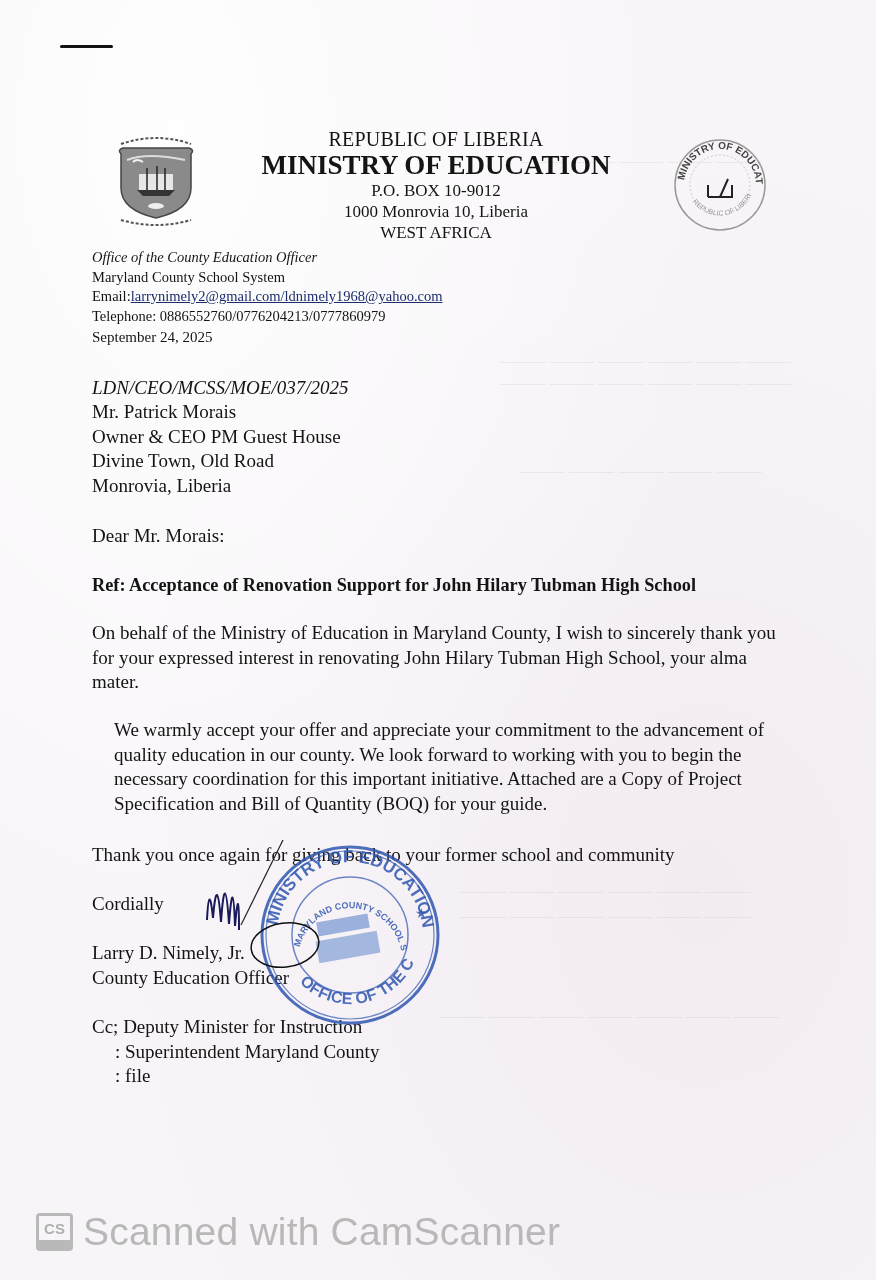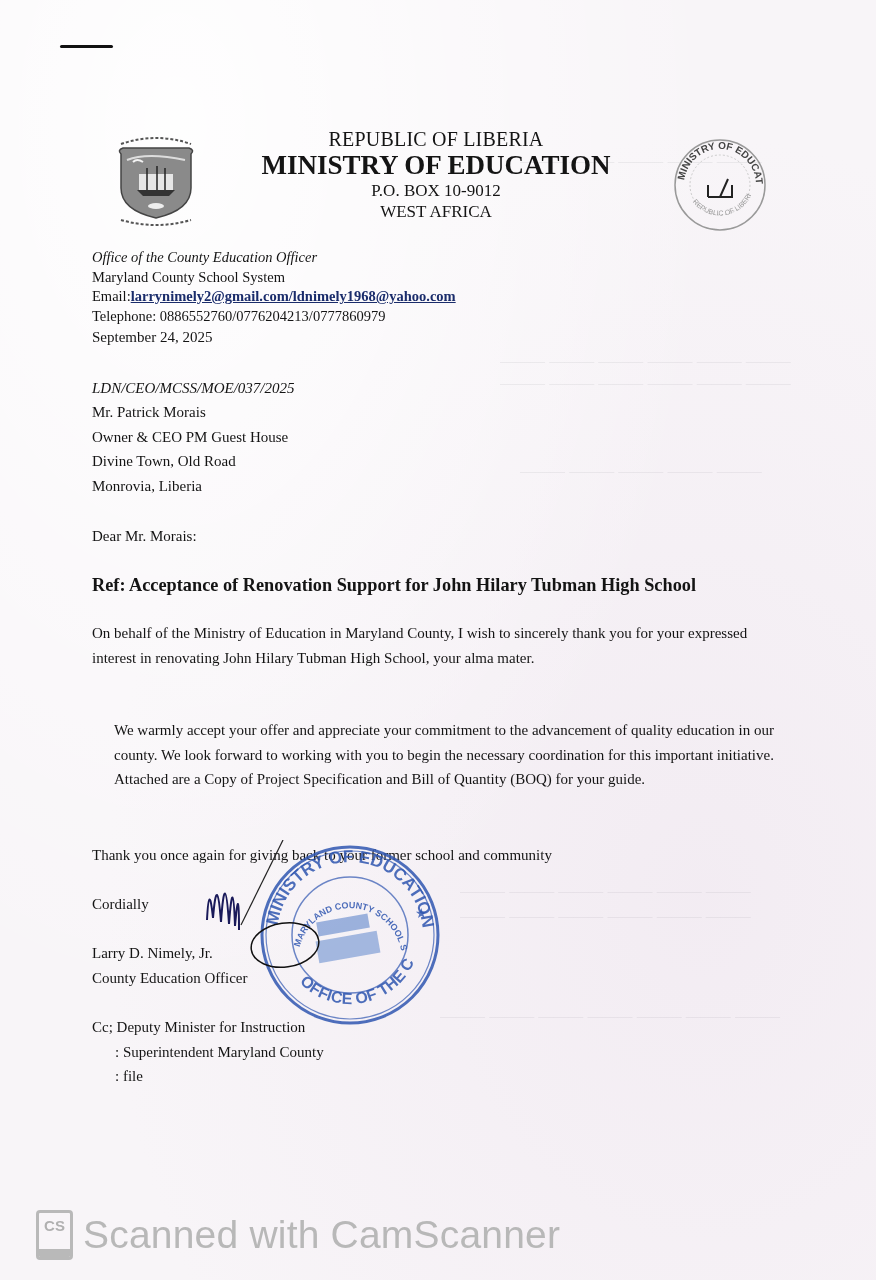--- a/index.html
+++ b/index.html
@@ -22,40 +22,40 @@
     }
     .dash { position: absolute; left: 60px; top: 45px; width: 53px; height: 3px; background: #111; border-radius: 2px; }
     .header-center { position: absolute; left: 236px; top: 128px; width: 400px; text-align: center; }
     .h-republic { font-size: 20px; line-height: 22px; letter-spacing: 0.2px; }
     .h-ministry { font-size: 27px; font-weight: bold; line-height: 30px; }
     .h-line { font-size: 17px; line-height: 21px; }
     .seal-left { position: absolute; left: 107px; top: 130px; width: 98px; height: 96px; }
     .seal-right { position: absolute; left: 670px; top: 137px; width: 100px; height: 96px; }
     .office-block { position: absolute; left: 92px; top: 248px; font-size: 14.5px; line-height: 19.5px; }
     .office-block .italic { font-style: italic; }
-    .office-block .email { color: #1a2c6b; font-weight: bold; text-decoration: underline; margin-top: 32px; }
+    .office-block .email { color: #1a2c6b; font-weight: normal; text-decoration: underline; margin-top: 32px; }
     .date { position: absolute; left: 92px; top: 326px; font-size: 15px; line-height: 22px; }
-    .body-text { font-size: 15px; line-height: 24.6px; }
+    .body-text { font-size: 19px; line-height: 24.6px; }
     .ref-no { position: absolute; left: 92px; top: 376px; font-style: italic; }
     .addr { position: absolute; left: 92px; top: 400px; }
     .salutation { position: absolute; left: 92px; top: 524px; }
     .subject { position: absolute; left: 92px; top: 573px; font-weight: bold; font-size: 18.3px; }
     .para { position: absolute; left: 92px; width: 700px; }
     .p1 { top: 621px; }
     .p2 { top: 718px; margin-left: 22px; }
     .p3 { top: 843px; }
     .closing { position: absolute; left: 92px; top: 892px; }
     .signer { position: absolute; left: 92px; top: 941px; }
     .cc { position: absolute; left: 92px; top: 1015px; }
     .cc .indent { padding-left: 23px; }
     .stamp { position: absolute; left: 255px; top: 840px; width: 190px; height: 190px; }
     .signature { position: absolute; left: 195px; top: 840px; width: 150px; height: 140px; }
     .watermark { position: absolute; left: 36px; top: 1210px; display: flex; align-items: center; gap: 10px; }
     .cs-logo {
-      width: 37px; height: 50px; border: 3px solid #b9b9b9; border-radius: 4px; box-sizing: border-box;
+      width: 37px; height: 38px; border: 3px solid #b9b9b9; border-radius: 4px; box-sizing: border-box;
       display: flex; flex-direction: column; justify-content: flex-start; align-items: center;
       font-family: "Liberation Sans", sans-serif; font-weight: bold; font-size: 15px; color: #b0b0b0;
       position: relative; overflow: hidden;
     }
     .cs-logo span { margin-top: 4px; }
     .cs-logo .bar { position: absolute; bottom: 0; left: 0; right: 0; height: 8px; background: #b9b9b9; }
     .wm-text { font-family: "Liberation Sans", sans-serif; font-size: 39px; color: #b8b8b8; letter-spacing: 0.2px; }
   </style>
 </head>
 <body>
@@ -85,20 +85,21 @@
     <path d="M26 32 Q30 28 36 32" fill="none" stroke="#f2f2f2" stroke-width="2"></path>
     <ellipse cx="49" cy="76" rx="8" ry="3" fill="#eee"></ellipse>
     <path d="M14 90 Q49 100 84 90" fill="none" stroke="#555" stroke-width="2" stroke-dasharray="3 2"></path>
   </svg>
 </div>
 
 <div class="header-center">
   <div class="h-republic">REPUBLIC OF LIBERIA</div>
   <div class="h-ministry">MINISTRY OF EDUCATION</div>
   <div class="h-line">P.O. BOX 10-9012</div>
+  <div class="h-line">1000 Monrovia 10, Liberia</div>
   <div class="h-line">WEST AFRICA</div>
 </div>
 
 <div class="seal-right">
   <svg width="100" height="96" viewBox="0 0 100 96">
     <circle cx="50" cy="48" r="45" fill="none" stroke="#999" stroke-width="1.5"></circle>
     <circle cx="50" cy="48" r="30" fill="none" stroke="#ccc" stroke-width="1" stroke-dasharray="2 2"></circle>
     <path id="arcTop" d="M14 48 A36 36 0 0 1 86 48" fill="none"></path>
     <text font-family="Liberation Sans, sans-serif" font-size="10" font-weight="bold" fill="#444"><textPath href="#arcTop" startOffset="4%">MINISTRY OF EDUCATION</textPath></text>
     <path d="M38 60 L38 48 M38 60 L62 60 L62 48 M50 60 L58 42" fill="none" stroke="#222" stroke-width="2"></path>

